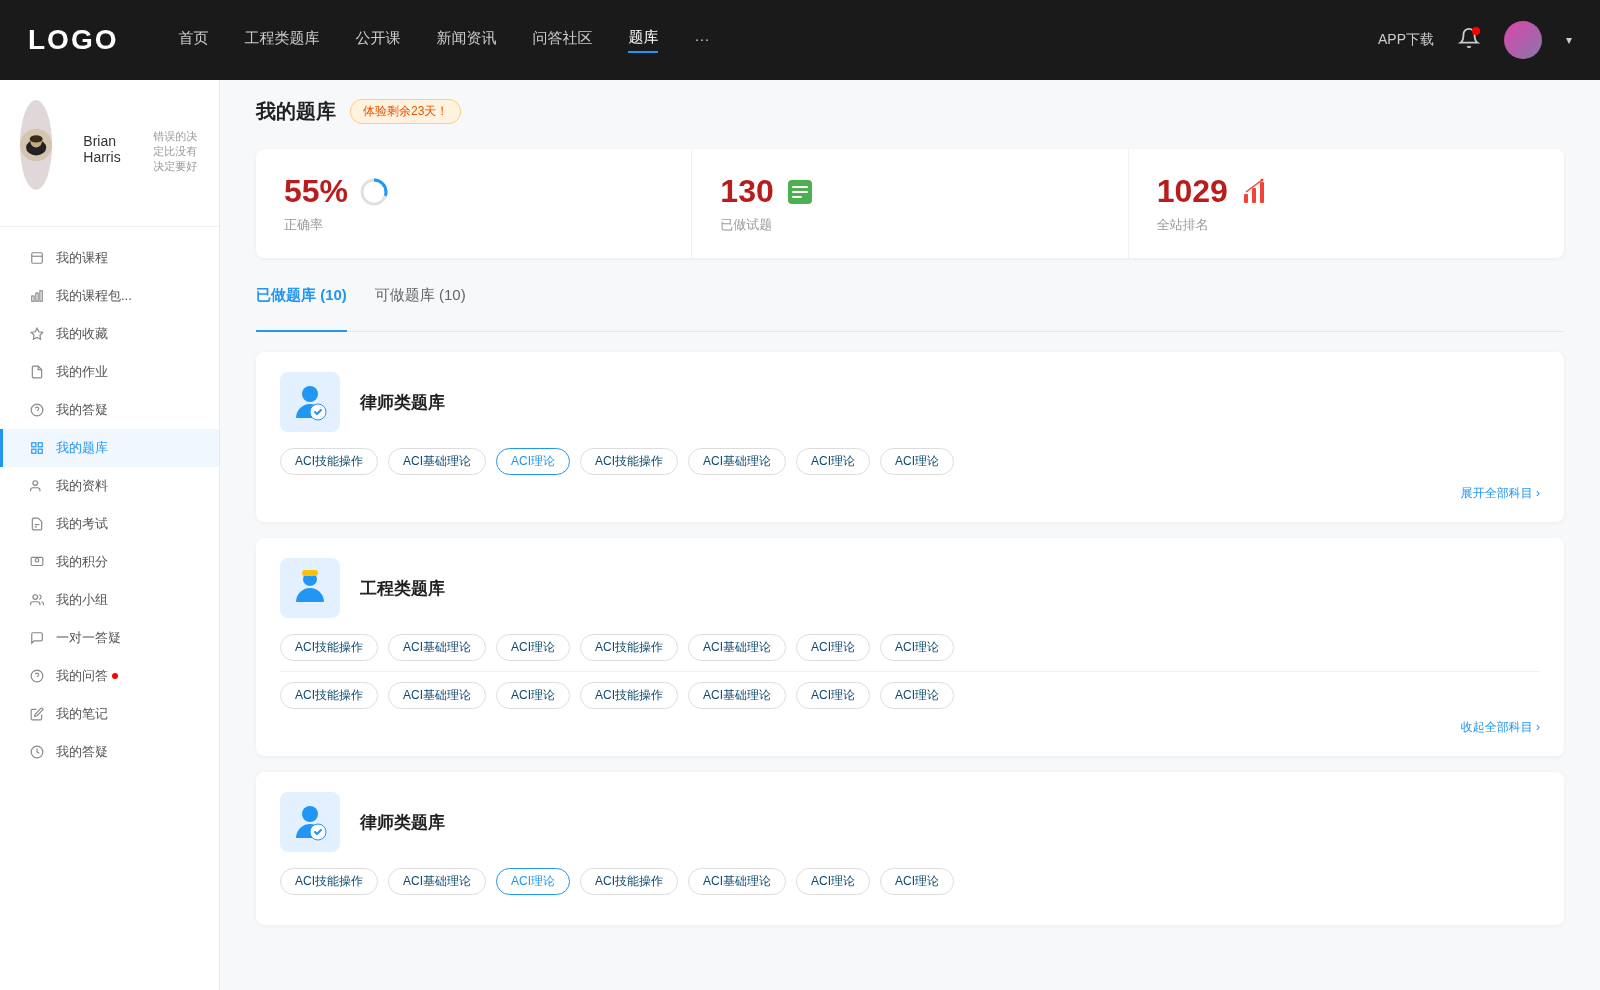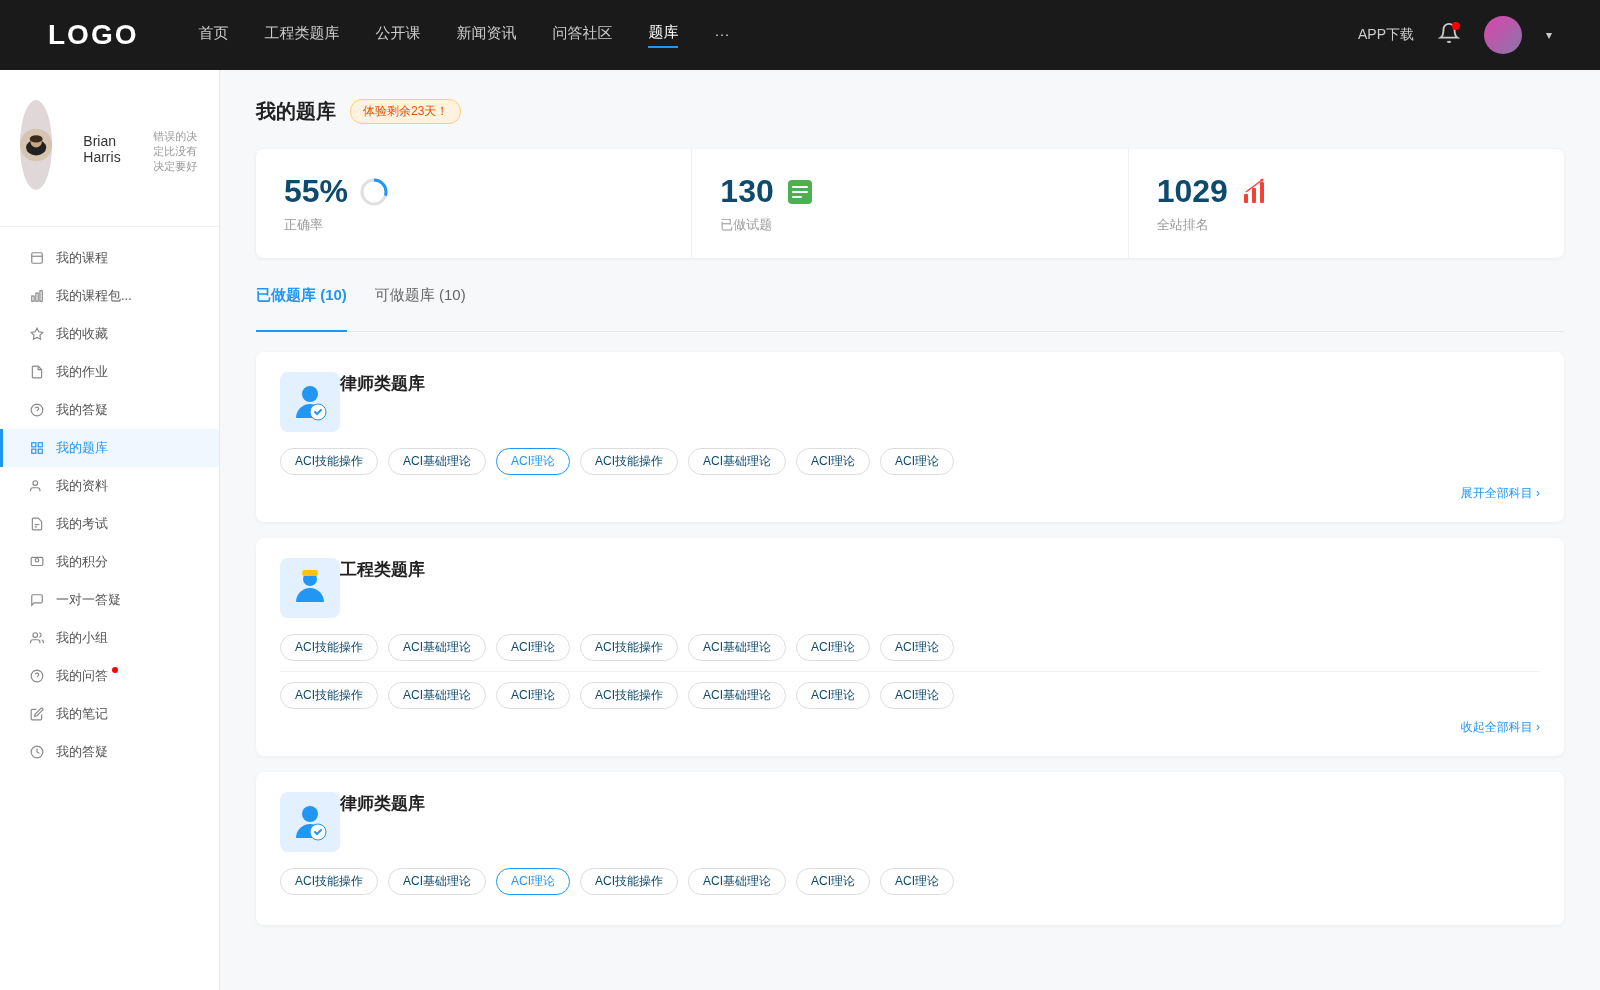--- a/index.html
+++ b/index.html
@@ -1,24 +1,24 @@
 <!DOCTYPE html>
 <html><head>
   <meta charset="utf-8">
   <style>
     * { box-sizing: border-box; margin: 0; padding: 0; }
     body { font-family: -apple-system, BlinkMacSystemFont, 'PingFang SC', 'Microsoft YaHei', sans-serif; background: #f0f2f5; min-height: 990px; }
 
     
     .navbar {
       background: #1a1a1a;
-      height: 70px;
-      display: flex;
-      align-items: center;
-      padding: 0 48px;
+      height: 80px;
+      display: flex;
+      align-items: center;
+      padding: 0 28px;
       position: fixed;
       top: 0; left: 0; right: 0;
       z-index: 100;
     }
     .nav-logo {
       color: white;
       font-size: 28px;
       font-weight: bold;
       letter-spacing: 2px;
       margin-right: 60px;
@@ -115,21 +115,21 @@
     .profile-motto {
       font-size: 11px;
       color: #999;
       text-align: center;
     }
     .sidebar-menu {
       padding: 12px 0;
     }
     .menu-item {
       display: flex;
-      align-items: flex-start;
+      align-items: center;
       padding: 10px 28px;
       cursor: pointer;
       color: #555;
       font-size: 13px;
       position: relative;
     }
     .menu-item.active {
       color: #2196f3;
       background: #f0f7ff;
     }
@@ -205,21 +205,21 @@
     .stat-item:last-child { border-right: none; }
     .stat-value-row {
       display: flex;
       align-items: center;
       gap: 10px;
       margin-bottom: 6px;
     }
     .stat-value {
       font-size: 32px;
       font-weight: 700;
-      color: #0c4a6e;
+      color: #b91c1c;
     }
     .stat-icon {
       width: 32px; height: 32px;
       display: flex; align-items: center; justify-content: center;
       border-radius: 50%;
     }
     .stat-label {
       font-size: 13px;
       color: #999;
     }
@@ -253,20 +253,22 @@
     
     .subject-card {
       background: white;
       border-radius: 8px;
       padding: 20px 24px;
       margin-bottom: 16px;
       box-shadow: 0 1px 4px rgba(0,0,0,0.05);
     }
     .subject-header {
       display: flex;
+      align-items: center;
+      gap: 20px;
       margin-bottom: 16px;
     }
     .subject-icon {
       width: 60px; height: 60px;
       background: #e3f0ff;
       border-radius: 8px;
       display: flex;
       align-items: center;
       justify-content: center;
       flex-shrink: 0;
@@ -433,35 +435,35 @@
           <svg width="14" height="14" viewBox="0 0 24 24" fill="none" stroke="currentColor" stroke-width="2">
               <rect x="2" y="4" width="20" height="14" rx="2"></rect>
               <path d="M12 12a3 3 0 1 0 0-6 3 3 0 0 0 0 6z"></path>
             </svg>
         </span>
         <span>我的积分</span>
       </div>
       <div class="menu-item">
         <span class="menu-icon">
           <svg width="14" height="14" viewBox="0 0 24 24" fill="none" stroke="currentColor" stroke-width="2">
-              <path d="M21 15a2 2 0 0 1-2 2H7l-4 4V5a2 2 0 0 1 2-2h14a2 2 0 0 1 2 2z"></path>
-            </svg>
-        </span>
-        <span>一对一答疑</span>
-      </div>
-      <div class="menu-item">
-        <span class="menu-icon">
-          <svg width="14" height="14" viewBox="0 0 24 24" fill="none" stroke="currentColor" stroke-width="2">
               <path d="M17 21v-2a4 4 0 0 0-4-4H5a4 4 0 0 0-4 4v2"></path>
               <circle cx="9" cy="7" r="4"></circle>
               <path d="M23 21v-2a4 4 0 0 0-3-3.87"></path>
               <path d="M16 3.13a4 4 0 0 1 0 7.75"></path>
             </svg>
         </span>
         <span>我的小组</span>
+      </div>
+      <div class="menu-item">
+        <span class="menu-icon">
+          <svg width="14" height="14" viewBox="0 0 24 24" fill="none" stroke="currentColor" stroke-width="2">
+              <path d="M21 15a2 2 0 0 1-2 2H7l-4 4V5a2 2 0 0 1 2-2h14a2 2 0 0 1 2 2z"></path>
+            </svg>
+        </span>
+        <span>一对一答疑</span>
       </div>
       <div class="menu-item">
         <span class="menu-icon">
           <svg width="14" height="14" viewBox="0 0 24 24" fill="none" stroke="currentColor" stroke-width="2">
               <circle cx="12" cy="12" r="10"></circle>
               <path d="M9.09 9a3 3 0 0 1 5.83 1c0 2-3 3-3 3"></path>
               <line x1="12" y1="17" x2="12.01" y2="17"></line>
             </svg>
         </span>
         <span>我的问答</span>

